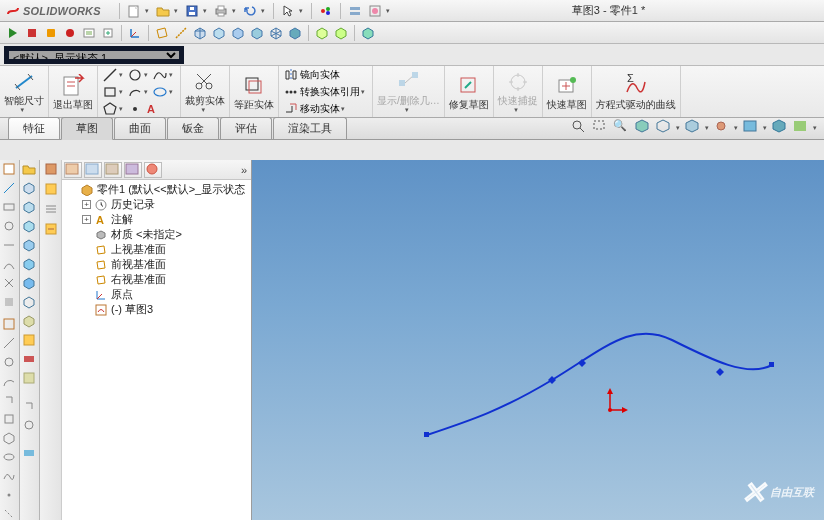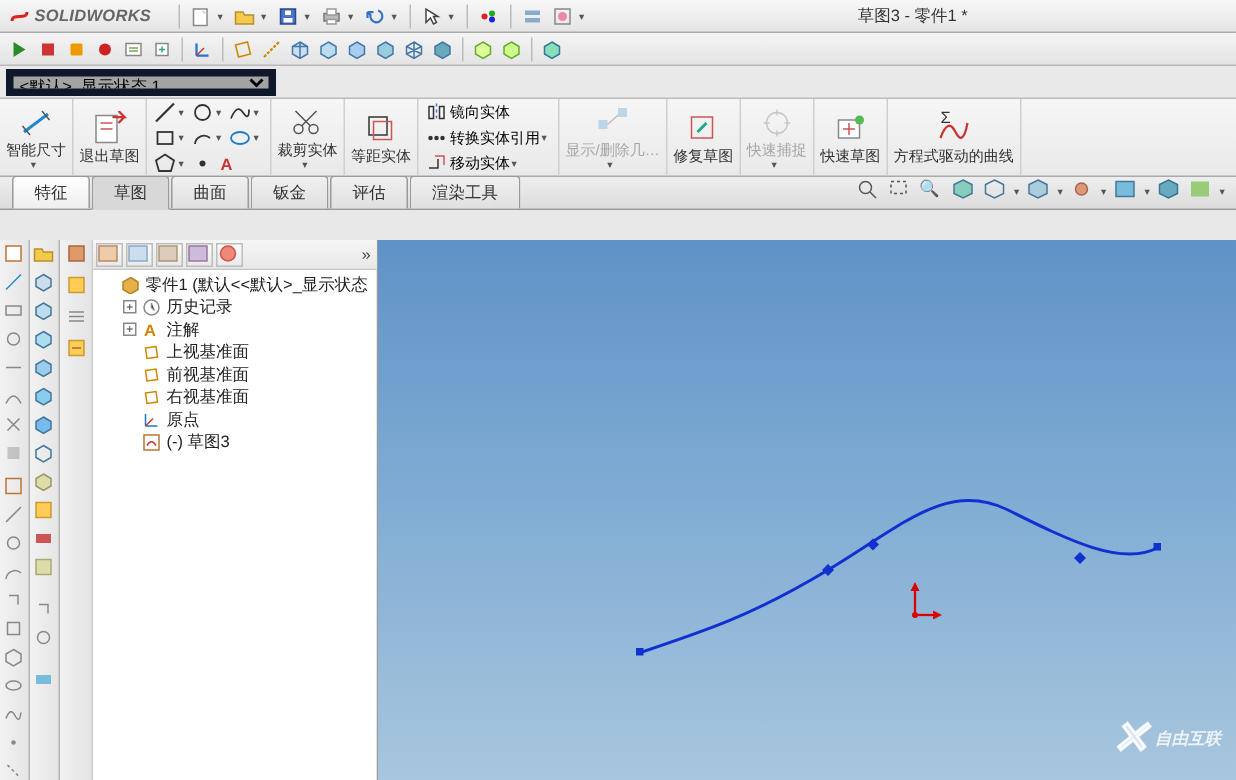--- a/index.html
+++ b/index.html
@@ -661,20 +661,29 @@
             <span class="nm">历史记录</span>
           </div>
         <div class="node indent1">
             <span class="tw">+</span>
             <span class="ic">
               <svg width="12" height="12">
                 <text x="1" y="10" font-size="11" font-weight="bold" fill="#c80">A</text>
               </svg>
             </span>
             <span class="nm">注解</span>
+          </div>
+        <div class="node indent1">
+            <span class="sp"></span>
+            <span class="ic">
+              <svg width="12" height="12">
+                <path d="M2 4 L6 2 L10 4 L10 8 L6 10 L2 8Z" fill="#bbb" stroke="#777"></path>
+              </svg>
+            </span>
+            <span class="nm">材质 &lt;未指定&gt;</span>
           </div>
         <div class="node indent1">
             <span class="sp"></span>
             <span class="ic">
               <svg width="12" height="12">
                 <path d="M2 3 L9 2 L10 9 L3 10Z" fill="none" stroke="#c80"></path>
               </svg>
             </span>
             <span class="nm">上视基准面</span>
           </div>

